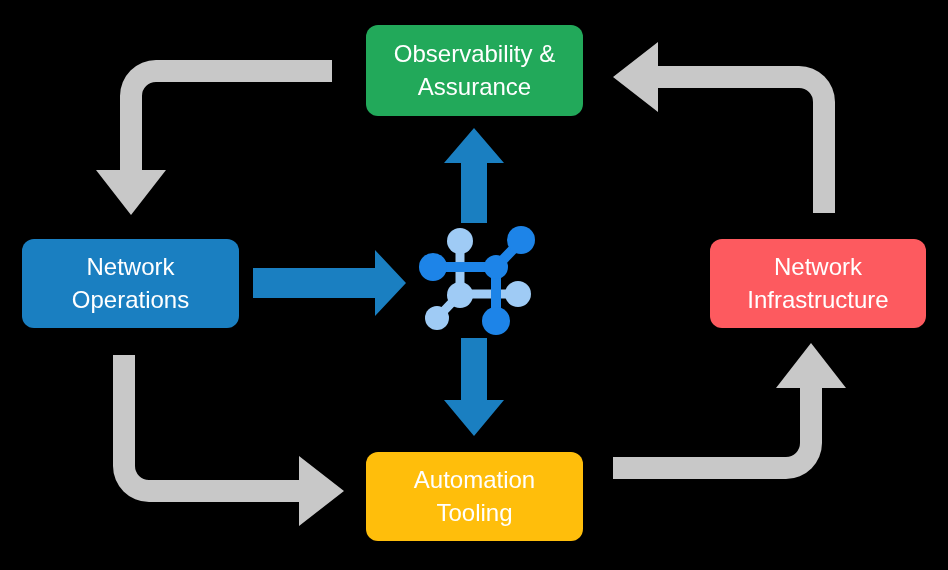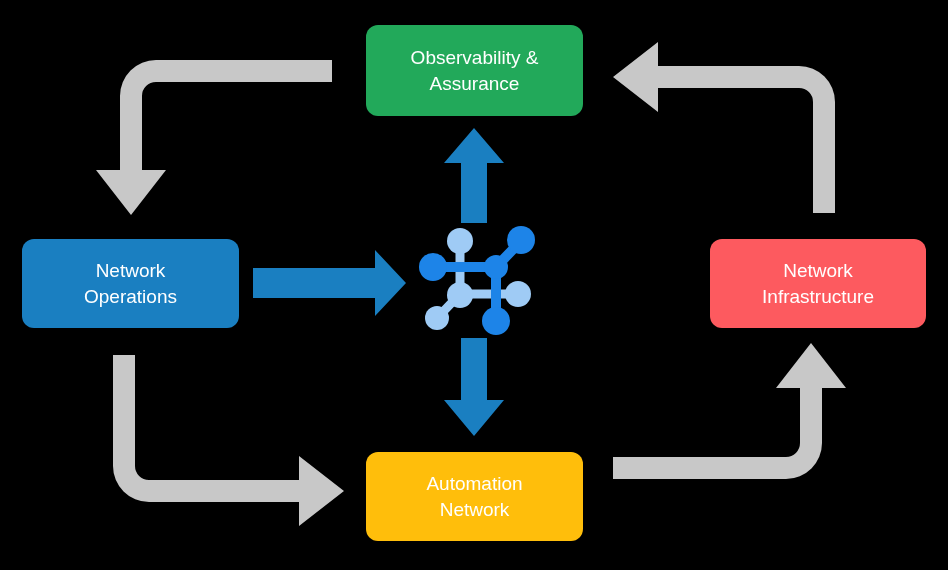--- a/index.html
+++ b/index.html
@@ -16,21 +16,21 @@
     font-family: "Liberation Sans", sans-serif;
   }
   .node-box {
     position: absolute;
     border-radius: 12px;
     display: flex;
     align-items: center;
     justify-content: center;
     text-align: center;
     color: #ffffff;
-    font-size: 19px;
+    font-size: 24px;
     line-height: 1.35;
     font-weight: 400;
     box-sizing: border-box;
     padding: 6px 18px;
     white-space: pre-line;
   }
   #box-observability {
     left: 366px;  top: 25px;   width: 217px; height: 91px;
   }
   #box-operations {
@@ -115,15 +115,15 @@
   <div class="node-box" id="box-observability" style="background:#22A95A;">Observability &amp;
 Assurance</div>
 
   <div class="node-box" id="box-operations" style="background:#1A7FC1;">Network
 Operations</div>
 
   <div class="node-box" id="box-infrastructure" style="background:#FD5A5F;">Network
 Infrastructure</div>
 
   <div class="node-box" id="box-automation" style="background:#FFBE0B;">Automation
-Network</div>
+Tooling</div>
 
 </div>
 
 </body></html>

